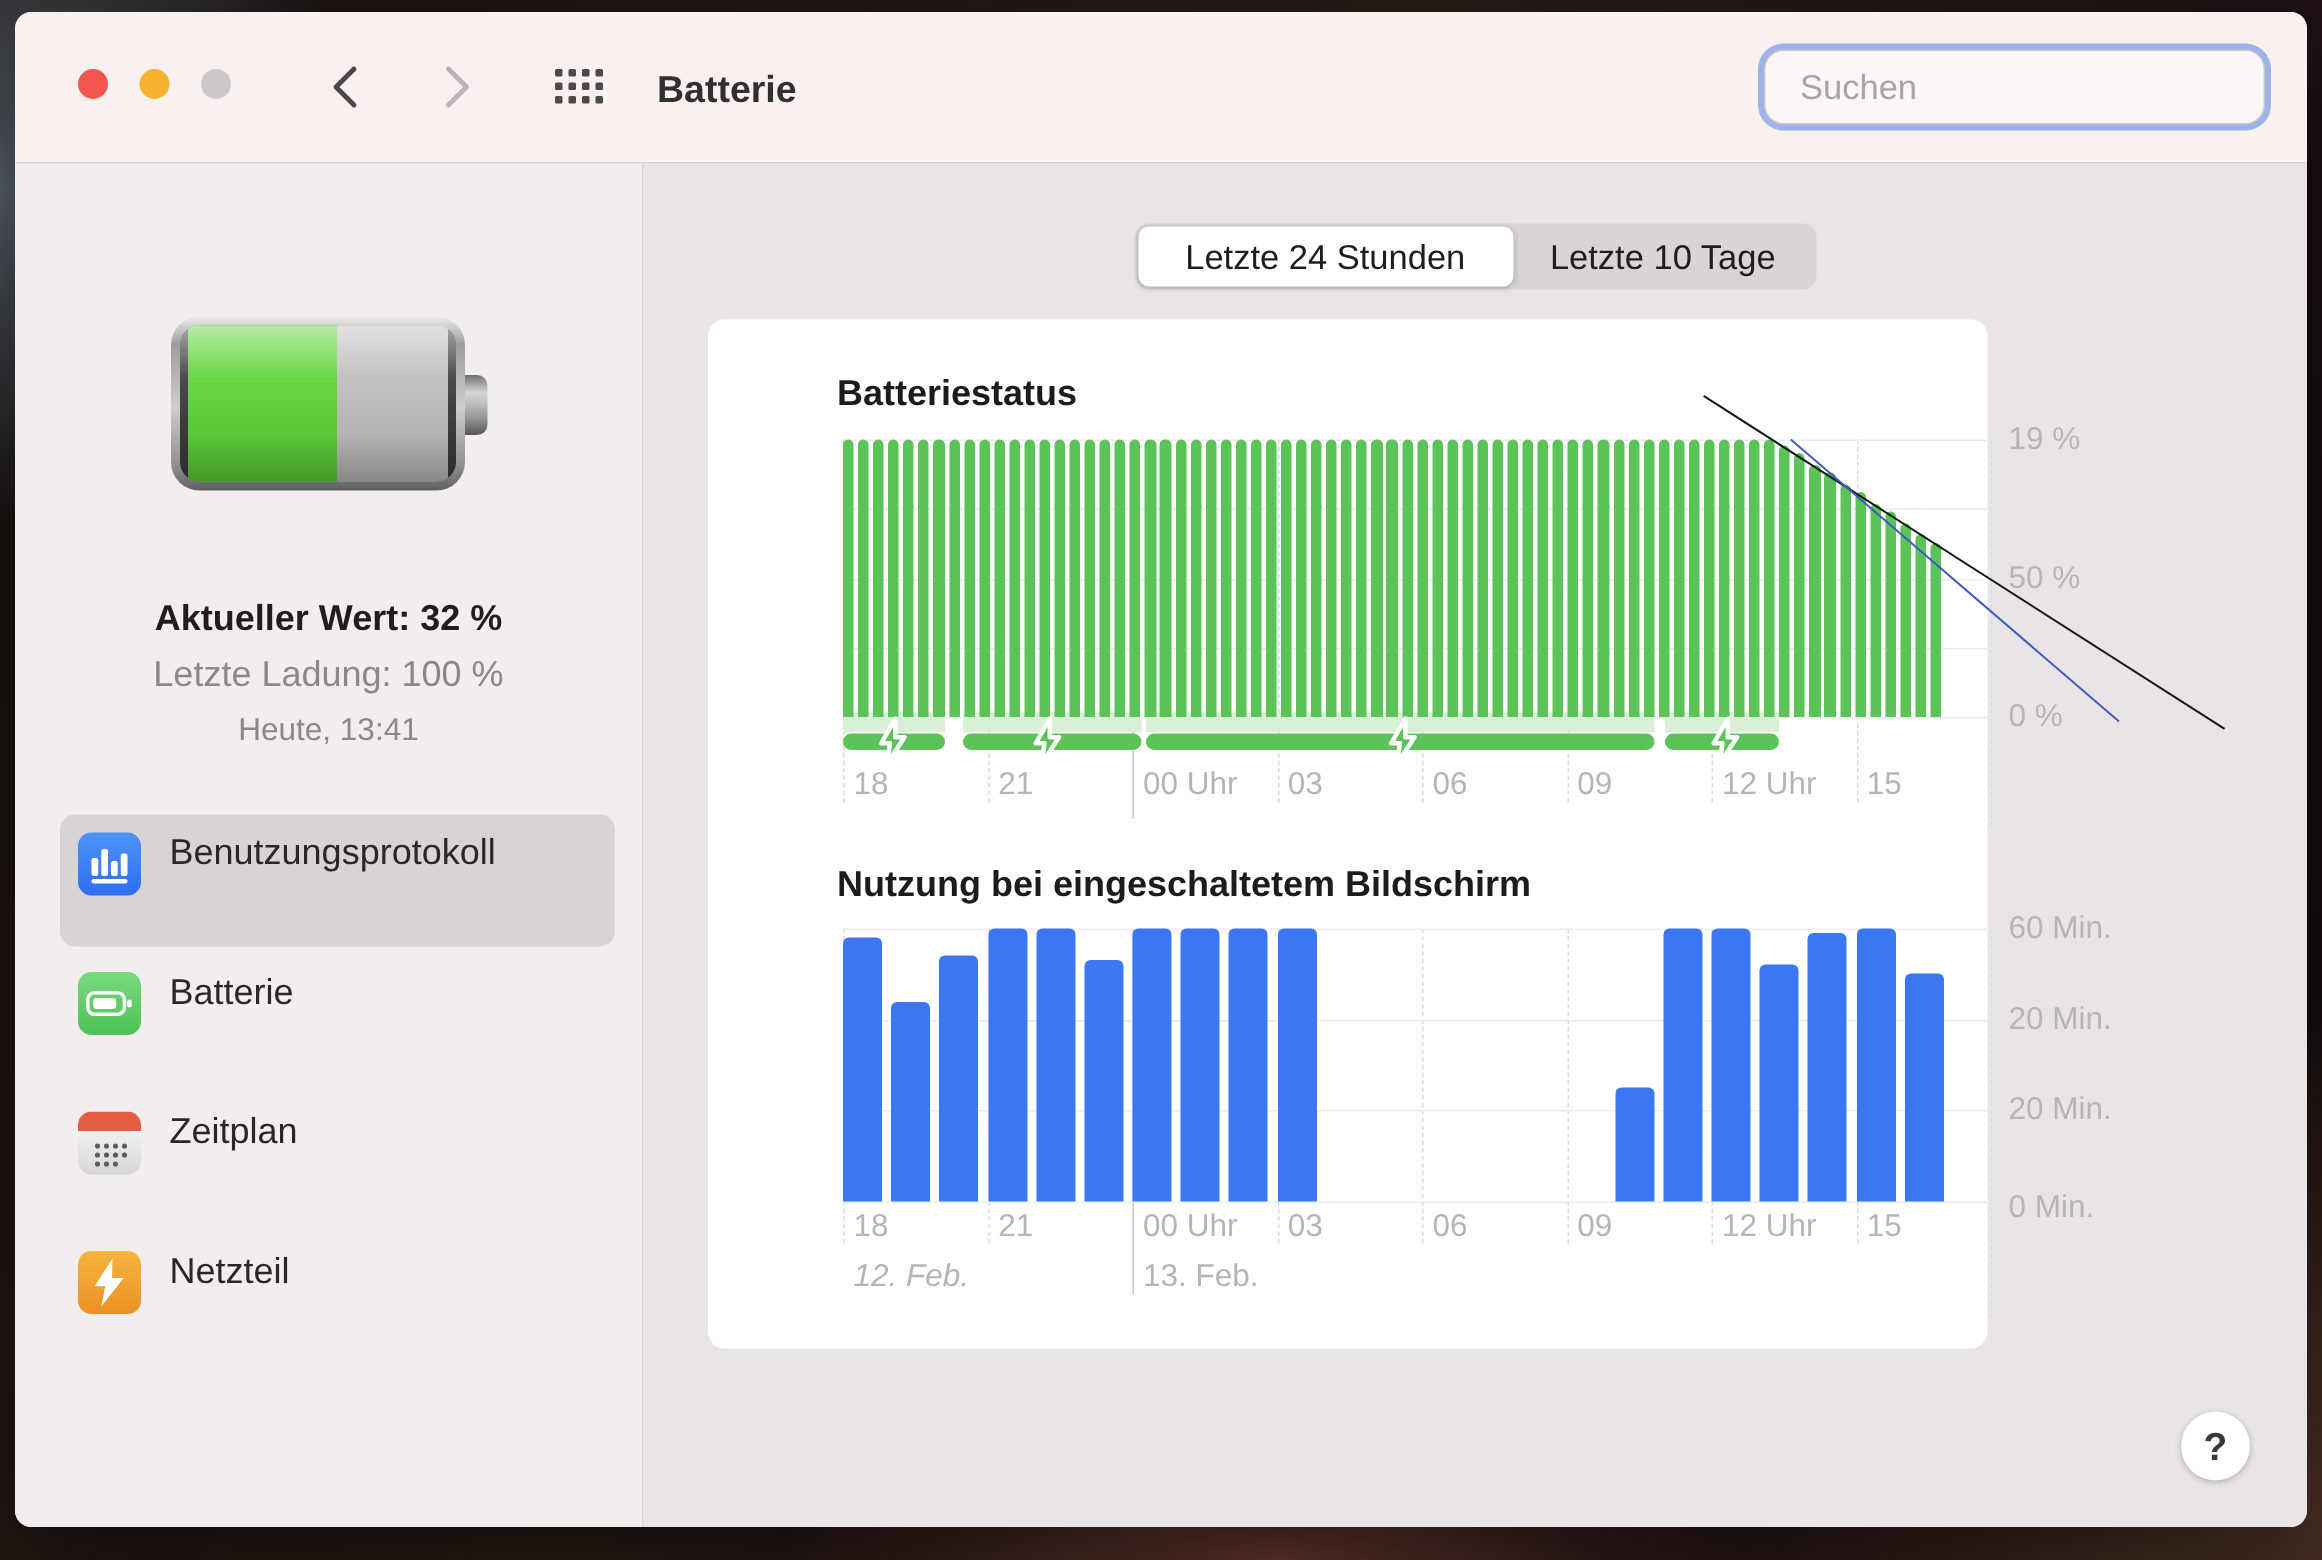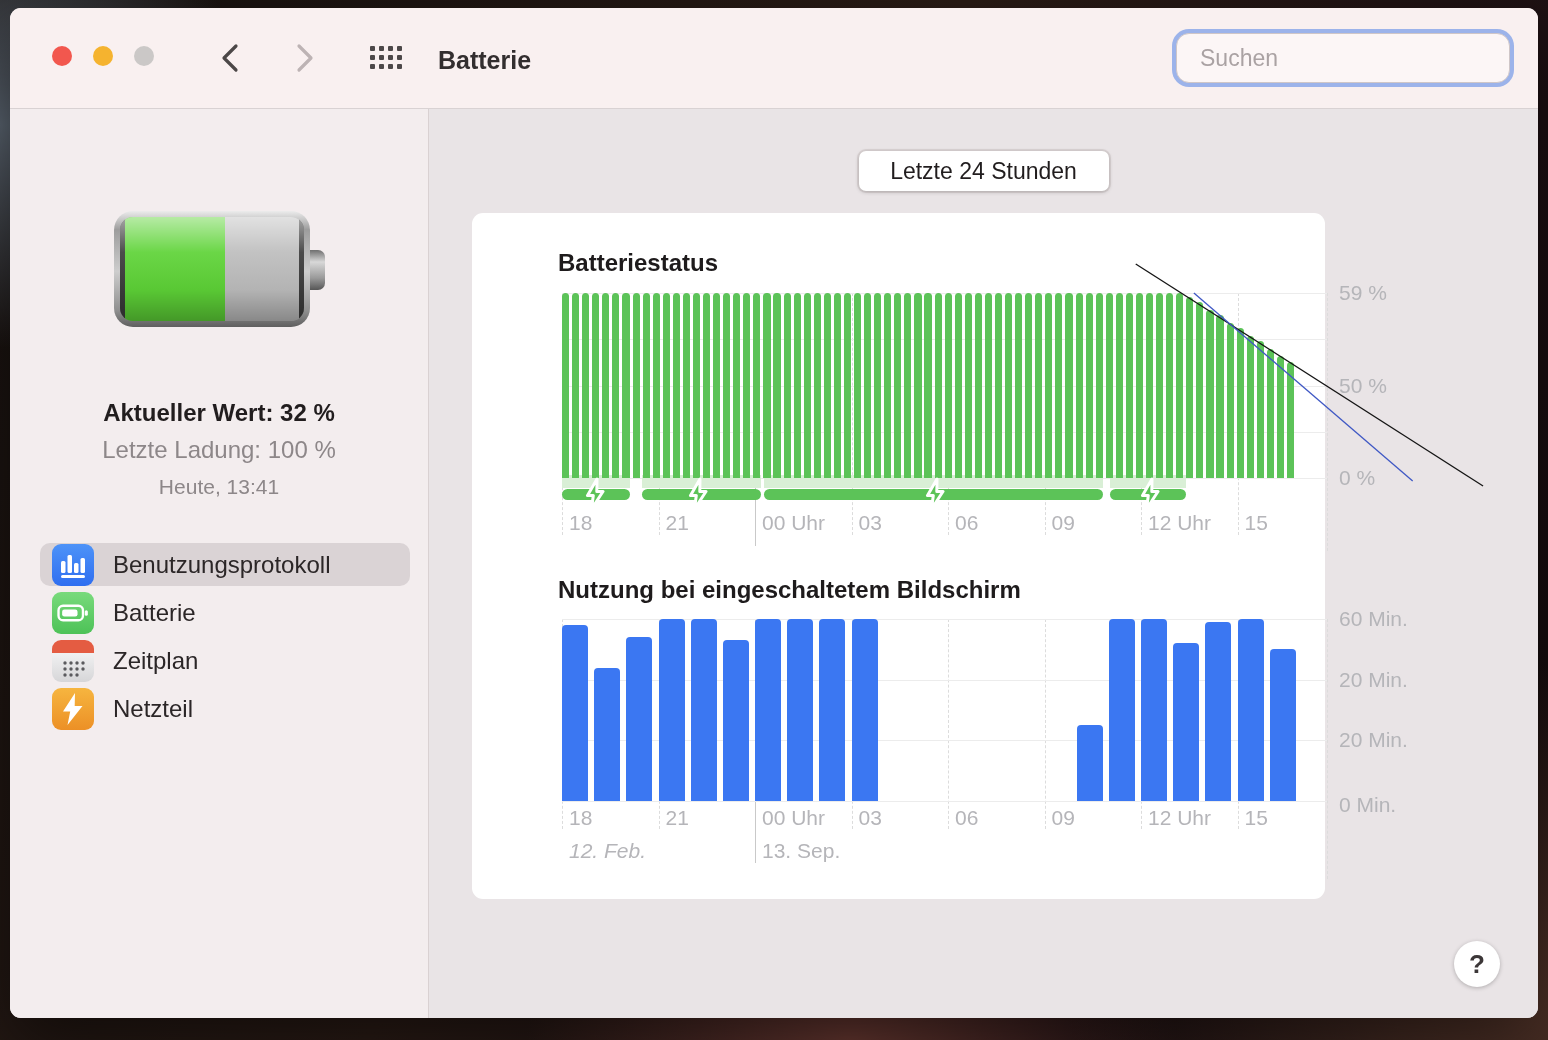--- a/index.html
+++ b/index.html
@@ -44,21 +44,21 @@
   .bat-inner{position:relative;width:100%;height:100%;border-radius:13px;overflow:hidden;
     background:linear-gradient(90deg,#3c3c3c 0 5px,#5ed337 5px 57%,#bdbdbd 57% calc(100% - 5px),#3c3c3c calc(100% - 5px));}
   .bat-inner:after{content:"";position:absolute;inset:0;
     background:linear-gradient(180deg,rgba(255,255,255,.55),rgba(255,255,255,.08) 34%,rgba(0,0,0,.05) 70%,rgba(0,0,0,.28));}
   .bat-nub{position:absolute;right:-15px;top:39px;width:15px;height:40px;border-radius:0 7px 7px 0;
     background:linear-gradient(#6f6f6f,#d8d8d8 30%,#9a9a9a 70%,#565656);}
   .sum1{position:absolute;left:0;top:290px;width:100%;text-align:center;font-size:24px;font-weight:700;color:#211d1e;}
   .sum2{position:absolute;left:0;top:327px;width:100%;text-align:center;font-size:24px;color:#8d8789;}
   .sum3{position:absolute;left:0;top:366px;width:100%;text-align:center;font-size:21px;color:#8d8789;}
   .navlist{position:absolute;left:30px;right:18px;top:434px;display:flex;flex-direction:column;gap:5px;}
-  .navrow{display:flex;align-items:center;gap:19px;height:43px;border-radius:10px;padding:0 12px;}
+  .navrow{display:flex;align-items:flex-start;gap:19px;height:64px;border-radius:10px;padding:12px 12px;}
   .navrow.sel{background:#dad3d5;}
   .appic{width:42px;height:42px;border-radius:9px;flex:0 0 42px;display:flex;align-items:center;justify-content:center;}
   .appic.blue{background:linear-gradient(#4d93f8,#2f6ef0);}
   .appic.green{background:linear-gradient(#79da7c,#4dc257);}
   .appic.orange{background:linear-gradient(#f6b53f,#ec9026);}
   .appic.cal{background:linear-gradient(#fdfdfd,#d6d6d8);position:relative;overflow:hidden;}
   .cal-top{position:absolute;left:0;top:0;width:100%;height:13px;background:#e45c42;}
   .navlabel{font-size:24px;color:#2b2627;}
   
   .content{position:absolute;left:419px;top:101px;right:0;bottom:0;background:#e9e4e6;}
@@ -195,40 +195,41 @@
             </svg>
         </span>
         <span class="navlabel">Netzteil</span>
       </div>
     </nav>
   </aside>
 
   <main class="content">
     <div class="seg">
       <div class="segbtn sel" style="width:202px;">Letzte 24 Stunden</div>
+      <div class="segbtn" style="width:152px;">Letzte 10 Tage</div>
     </div>
 
     <section class="card">
       <h2 class="ctitle" style="top:36px;">Batteriestatus</h2>
       <div class="plot" id="plot1" style="top:80px;height:185px;">
           <div class="vline" style="left: 0px; height: 242px;"></div>
           <div class="vline" style="left: 96.5px; height: 242px;"></div>
           <div class="vline solid" style="left: 193px; height: 253px;"></div>
           <div class="vline" style="left: 289.5px; height: 242px;"></div>
           <div class="vline" style="left: 386px; height: 242px;"></div>
           <div class="vline" style="left: 482.5px; height: 242px;"></div>
           <div class="vline" style="left: 579px; height: 242px;"></div>
           <div class="vline" style="left: 675.5px; height: 242px;"></div>
           <div class="vline" style="left: 765px; height: 258px;"></div>
           <div class="hline" style="top: 185px;"></div>
           <div class="hline" style="top: 138.8px;"></div>
           <div class="hline" style="top: 92.5px;"></div>
           <div class="hline" style="top: 46.3px;"></div>
           <div class="hline" style="top: 0px;"></div>
-          <div class="ylab" style="left: 777px; top: -12px;">59 %</div>
+          <div class="ylab" style="left: 777px; top: -12px;">19 %</div>
           <div class="ylab" style="left: 777px; top: 80.5px;">50 %</div>
           <div class="ylab" style="left: 777px; top: 173px;">0 %</div>
           <div class="pale" style="left: 0px; width: 68.1px; top: 182px;"></div>
           <div class="pill" style="left: 0px; width: 68.1px; top: 196px;"></div>
           <div class="pale" style="left: 80.3px; width: 118.6px; top: 182px;"></div>
           <div class="pill" style="left: 80.3px; width: 118.6px; top: 196px;"></div>
           <div class="pale" style="left: 202px; width: 338.9px; top: 182px;"></div>
           <div class="pill" style="left: 202px; width: 338.9px; top: 196px;"></div>
           <div class="pale" style="left: 547.7px; width: 76.5px; top: 182px;"></div>
           <div class="pill" style="left: 547.7px; width: 76.5px; top: 196px;"></div>
@@ -369,20 +370,20 @@
           <div class="bar" style="left: 707.7px; width: 26px; top: 30.3px; height: 151.7px; background: rgb(59, 119, 242); border-radius: 4px 4px 0px 0px;"></div>
           <div class="xlab" style="left: 7px; top: 187px;">18</div>
           <div class="xlab" style="left: 103.5px; top: 187px;">21</div>
           <div class="xlab" style="left: 200px; top: 187px;">00 Uhr</div>
           <div class="xlab" style="left: 296.5px; top: 187px;">03</div>
           <div class="xlab" style="left: 393px; top: 187px;">06</div>
           <div class="xlab" style="left: 489.5px; top: 187px;">09</div>
           <div class="xlab" style="left: 586px; top: 187px;">12 Uhr</div>
           <div class="xlab" style="left: 682.5px; top: 187px;">15</div>
           <div class="dlab" style="left: 7px; top: 220px; font-style: italic;">12. Feb.</div>
-          <div class="dlab" style="left: 200px; top: 220px;">13. Sep.</div>
+          <div class="dlab" style="left: 200px; top: 220px;">13. Feb.</div>
         </div>
     </section>
 
     <div class="help">?</div>
   </main>
 
 </div>
 
 </body></html>

